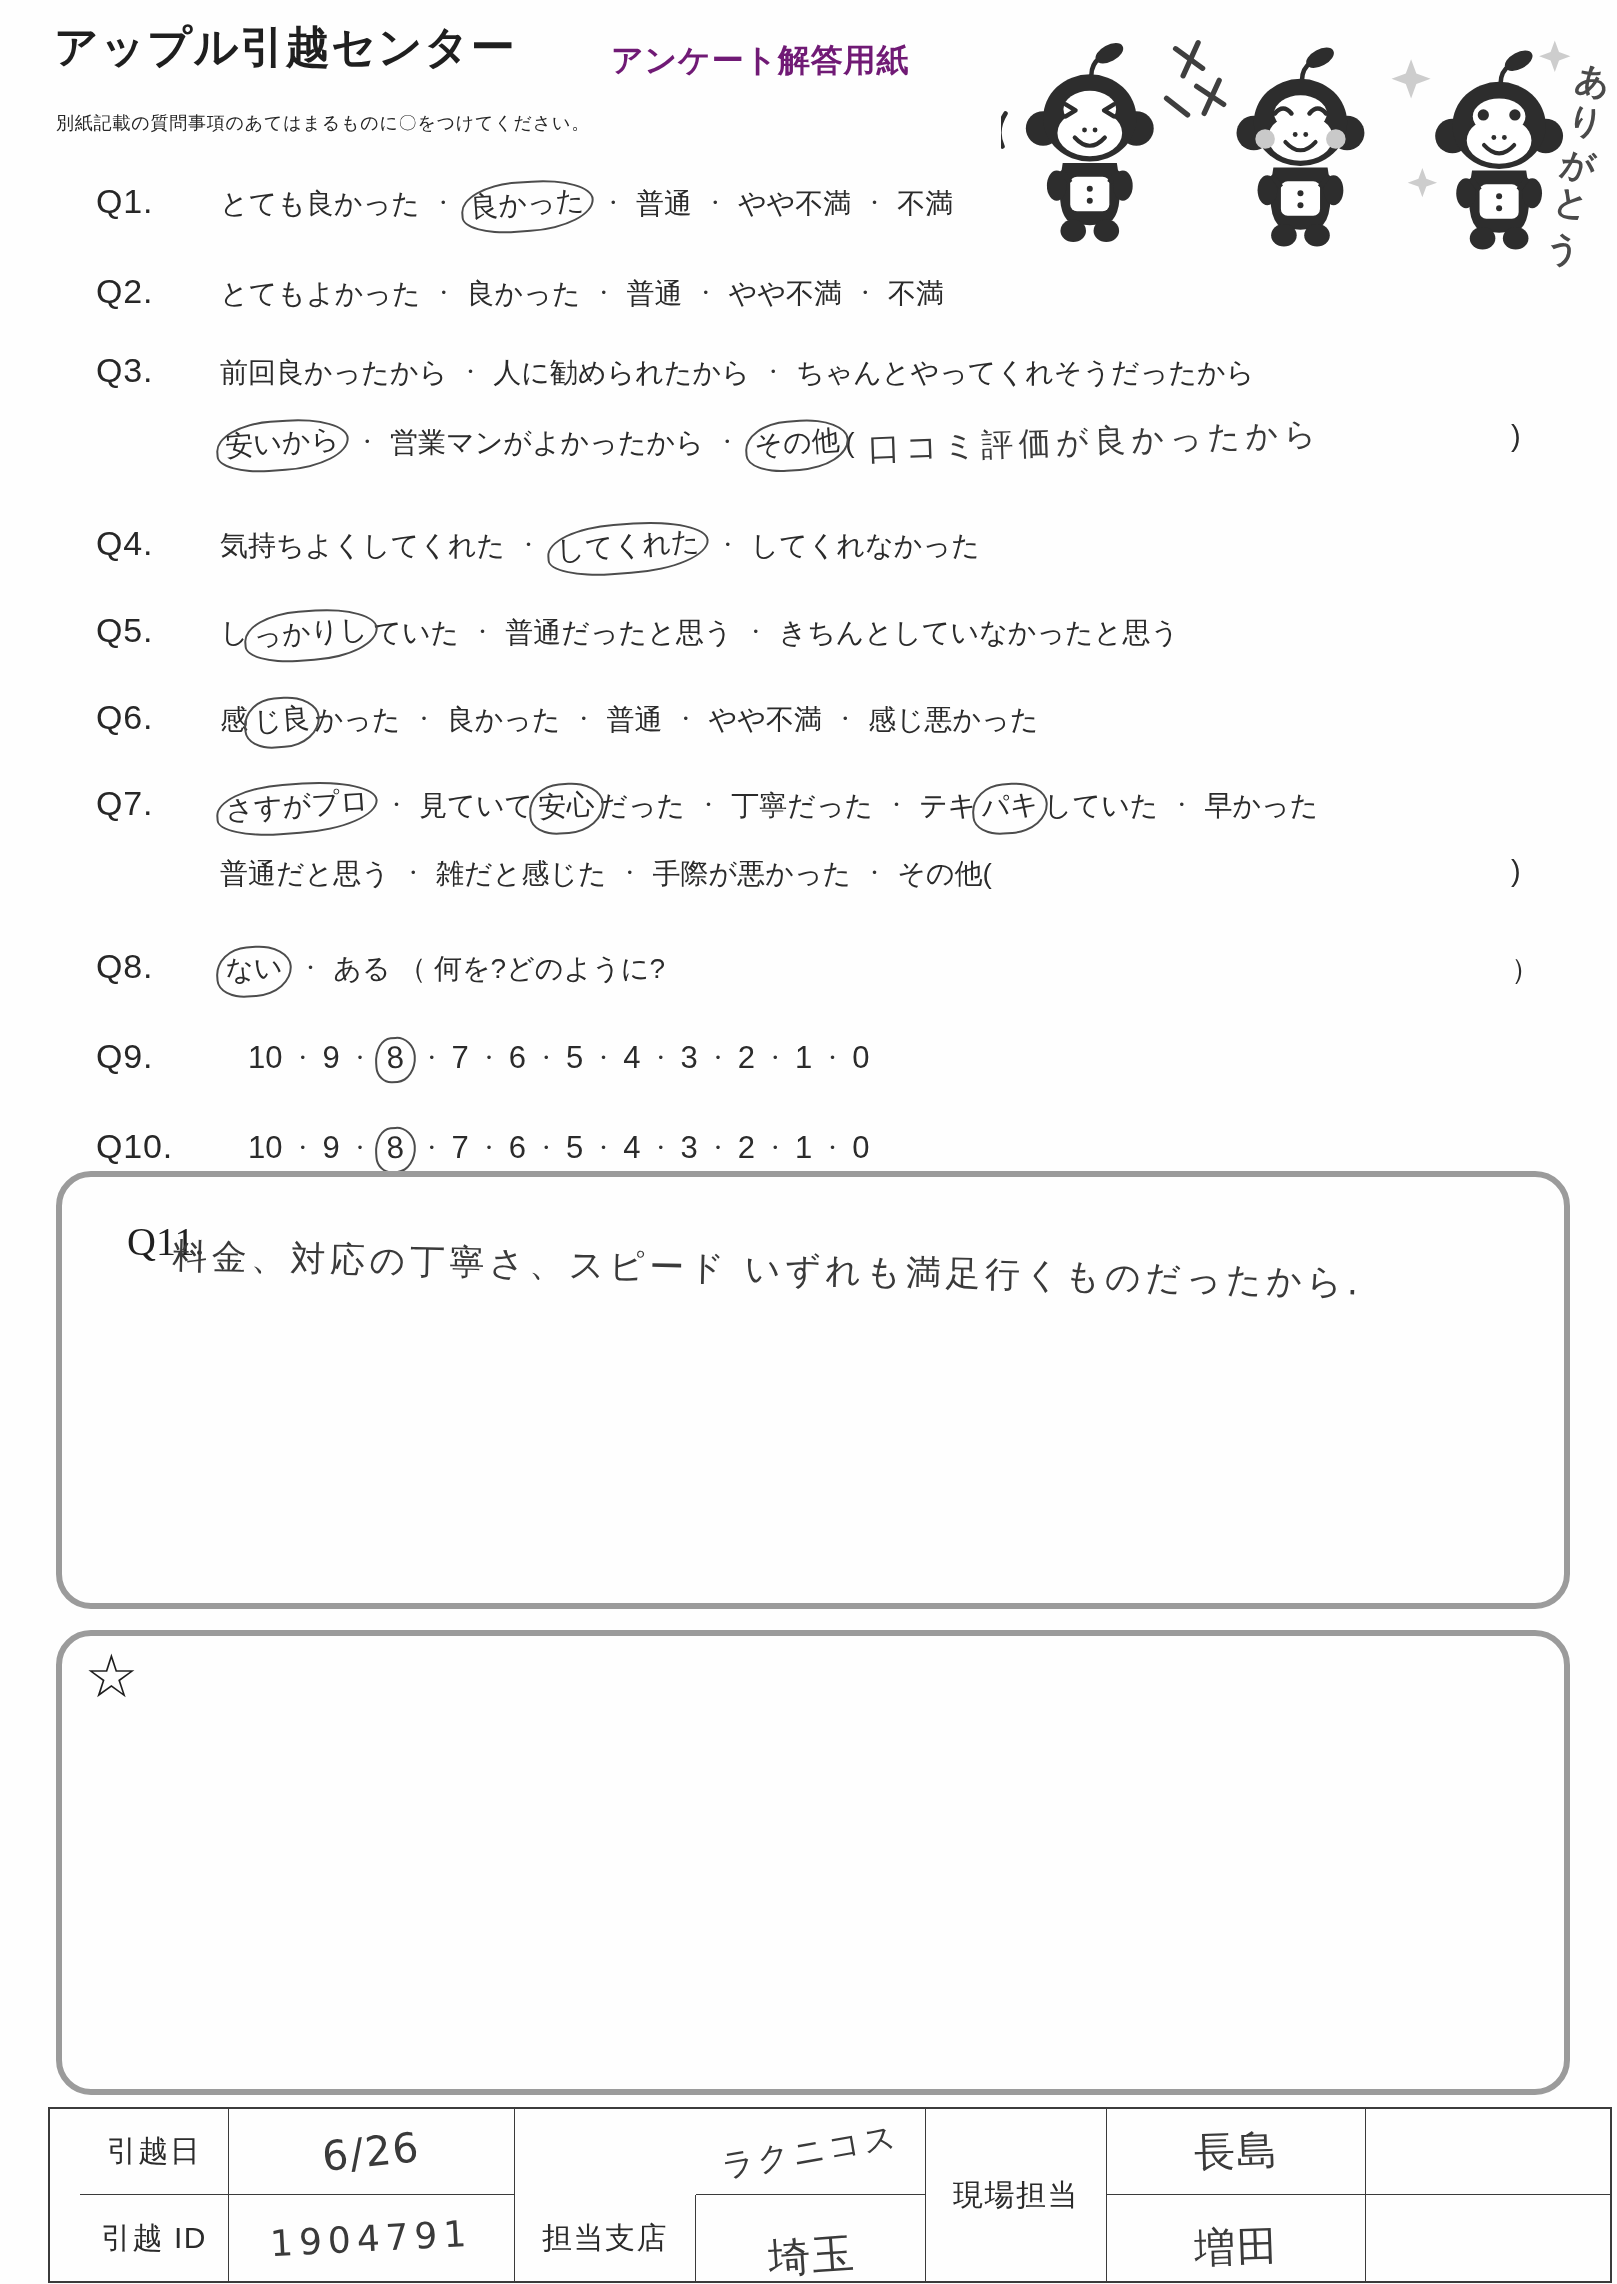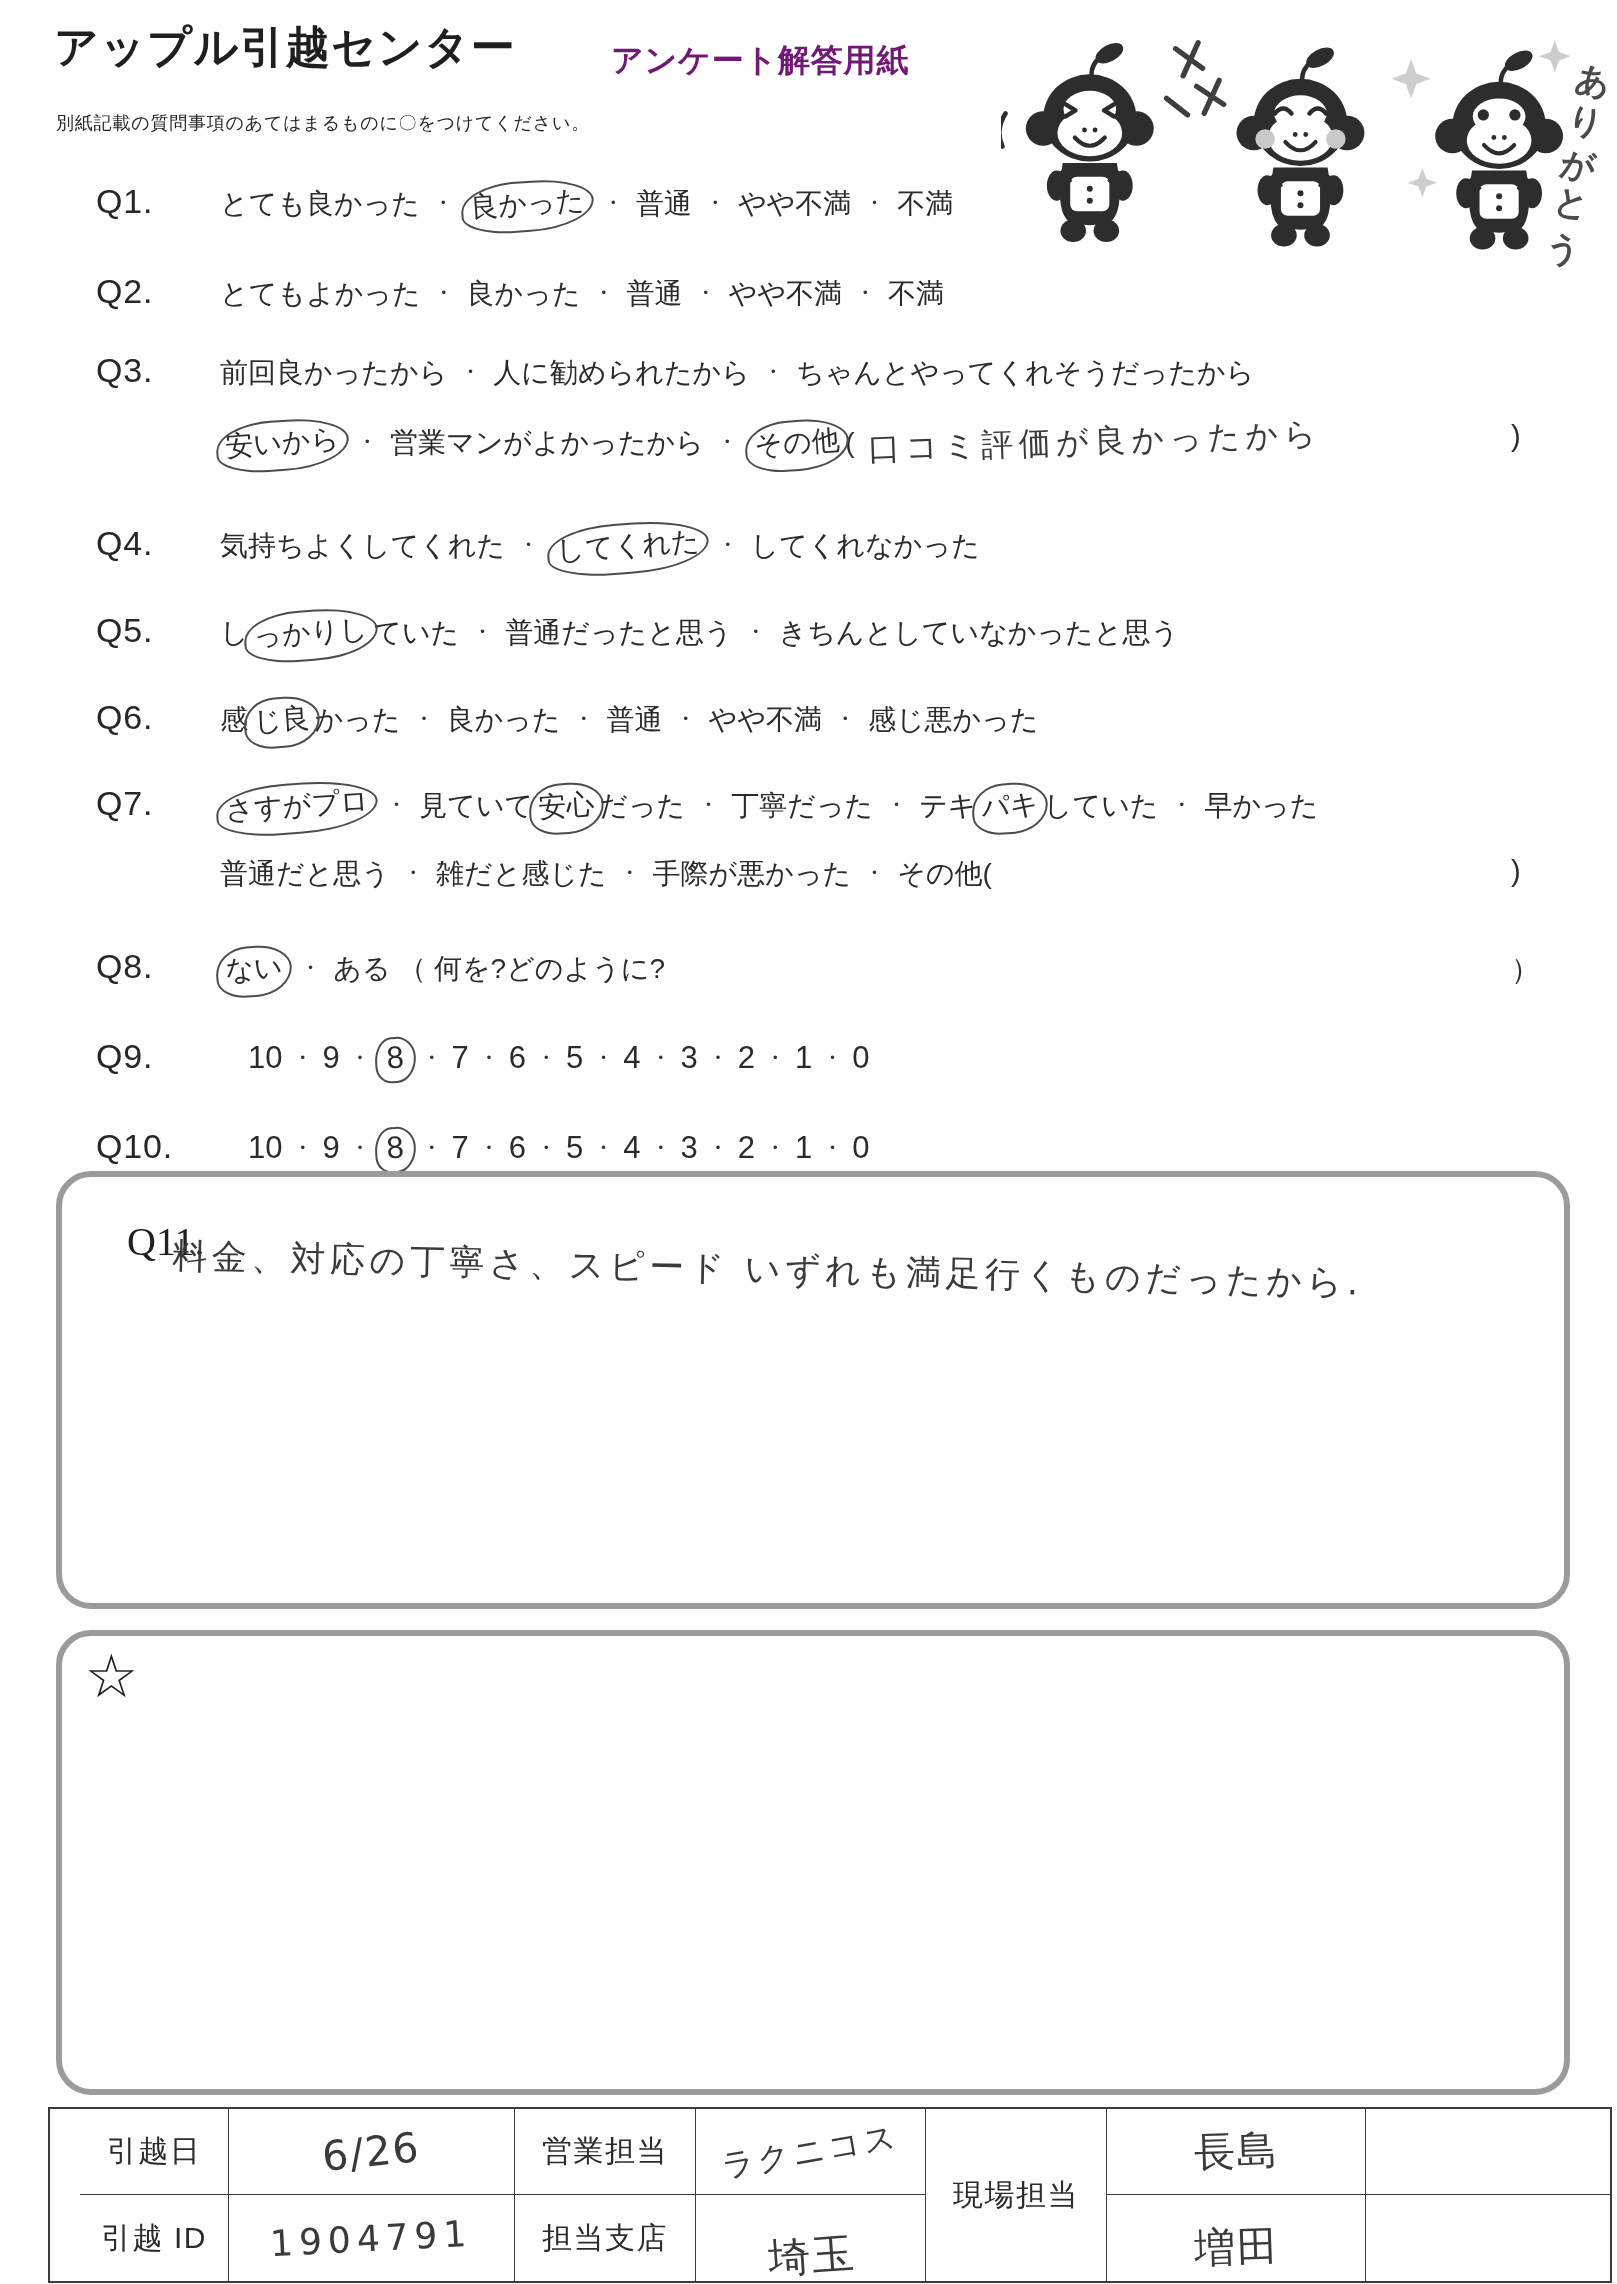--- a/index.html
+++ b/index.html
@@ -189,21 +189,20 @@
 
   <div class="comment-box" id="starbox">
     <span class="star">☆</span>
   </div>
 
   <div class="ftable">
     <div class="fc" style="grid-area:1/1">引越日</div>
     <div class="fc" style="grid-area:1/2">
       <span class="hand hv-date">6/26</span>
     </div>
-    <div class="fc" style="grid-area:1/3">営業担当</div>
     <div class="fc" style="grid-area:1/4">
       <span class="hand hv-sales">ラクニコス</span>
     </div>
     <div class="fc nb" style="grid-area:1/5/3/6">現場担当</div>
     <div class="fc" style="grid-area:1/6">
       <span class="hand hv-site1">長島</span>
     </div>
     <div class="fc nr" style="grid-area:1/7"></div>
     <div class="fc nb" style="grid-area:2/1">引越 ID</div>
     <div class="fc nb" style="grid-area:2/2">

